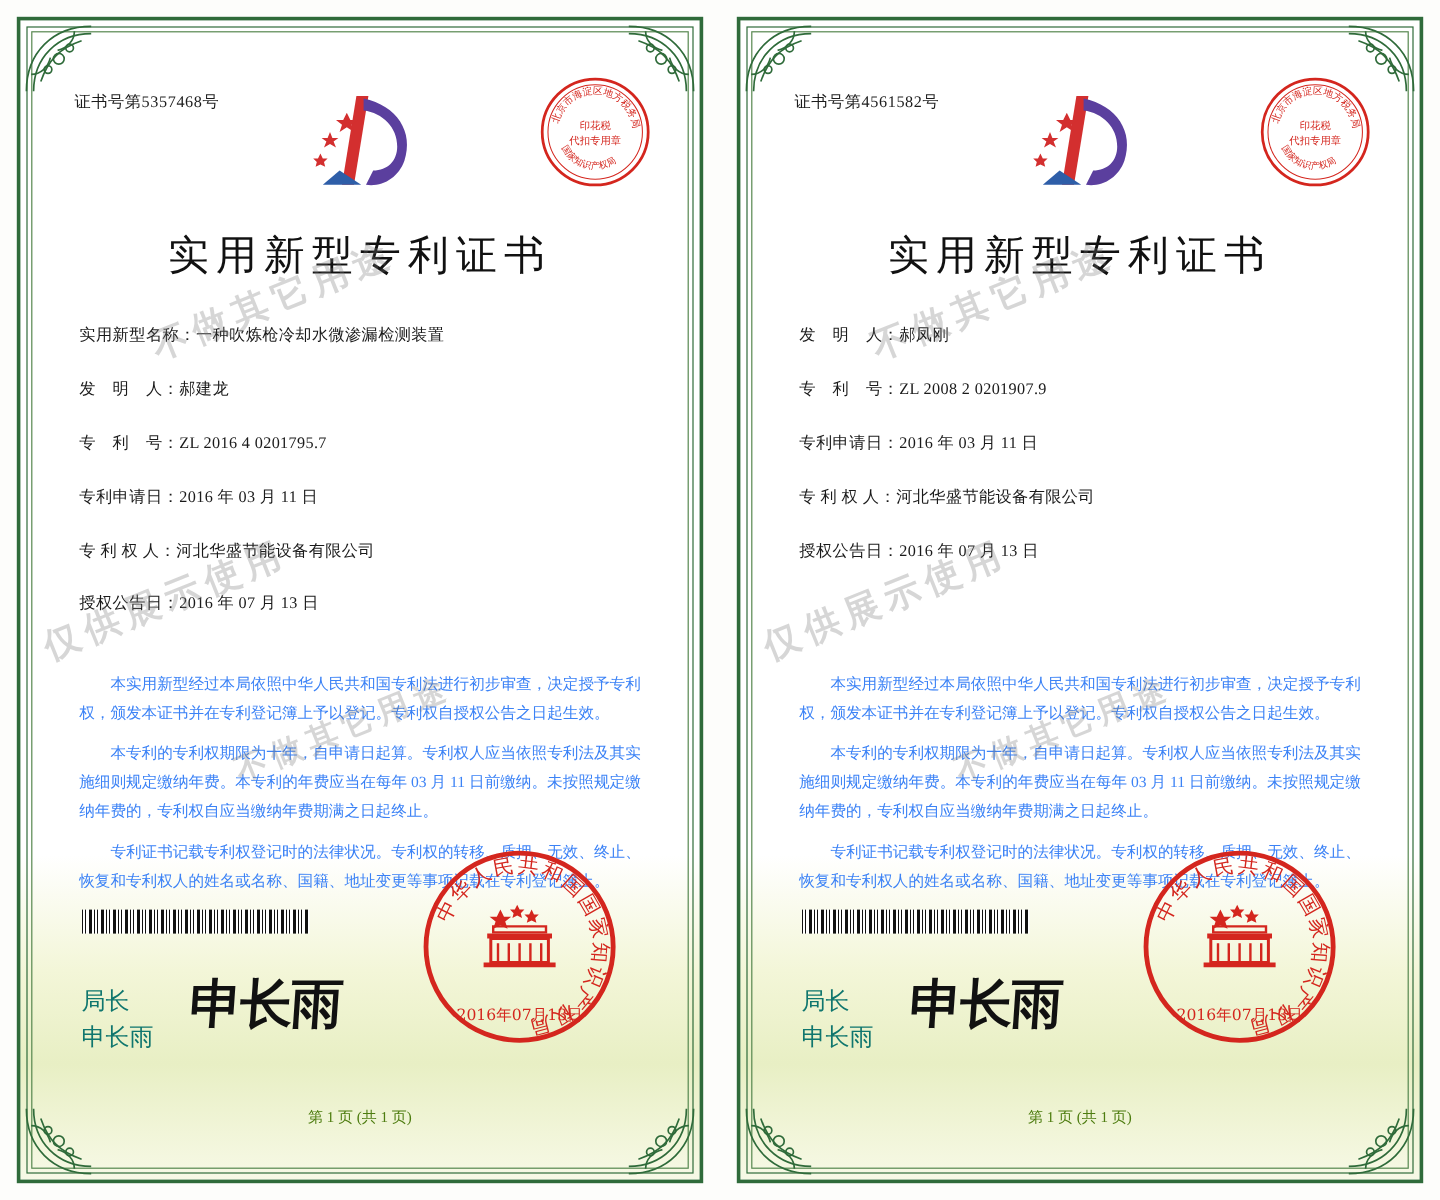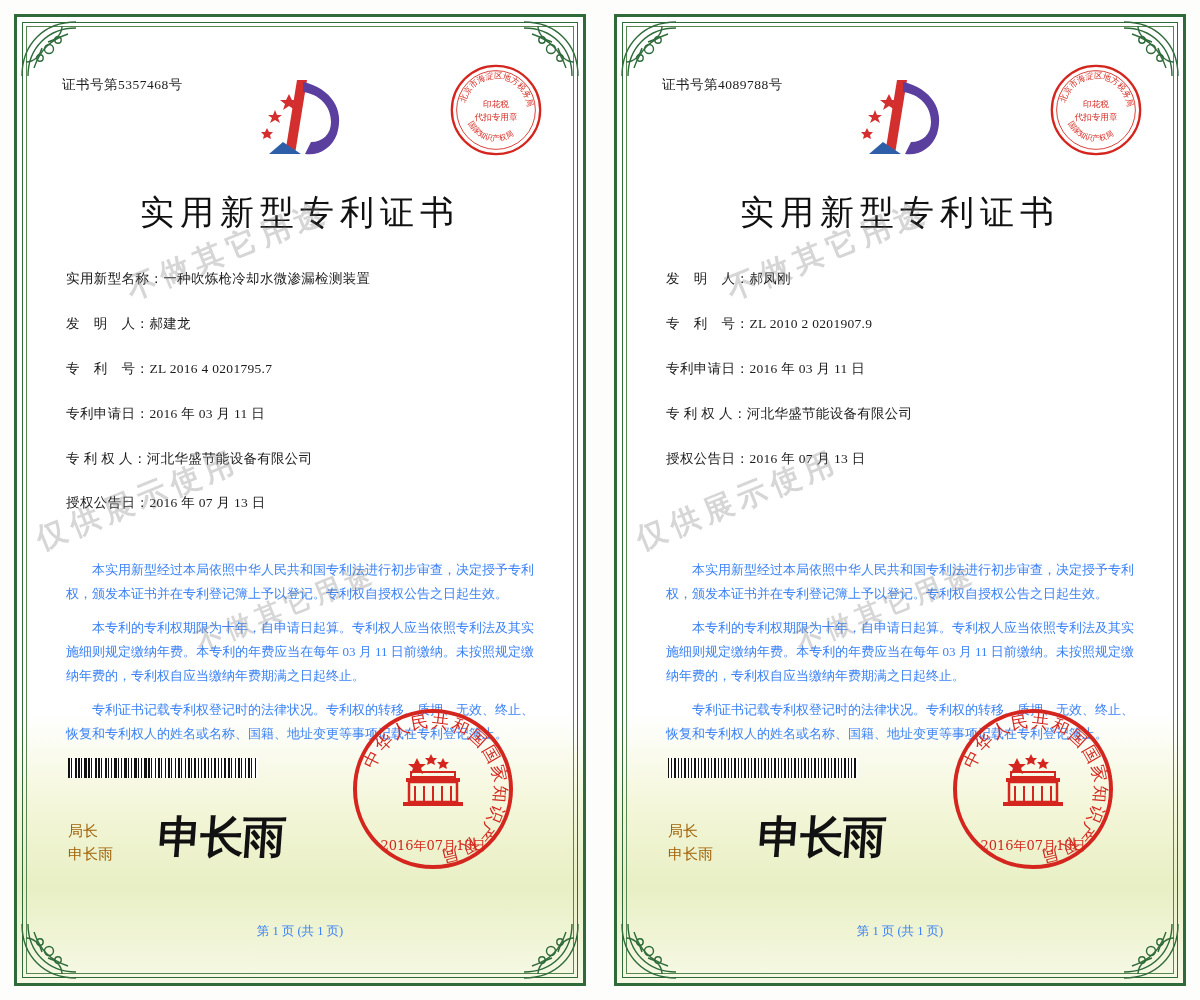--- a/index.html
+++ b/index.html
@@ -123,23 +123,23 @@
     width: 190px; height: 20px;
     background: repeating-linear-gradient(90deg,
       #111 0px, #111 1.5px, #fff 1.5px, #fff 3px,
       #111 3px, #111 4px, #fff 4px, #fff 6.5px,
       #111 6.5px, #111 8.5px, #fff 8.5px, #fff 10px);
   }
 
   .director {
     position: absolute;
     left: 28px; top: 780px;
-    font-size: 15px;
+    font-size: 20px;
     line-height: 1.5;
-    color: #a16207;
+    color: #0f766e;
   }
   .signature {
     position: absolute;
     left: 118px; top: 768px;
     font-size: 44px;
     font-family: "DejaVu Serif", serif;
     font-weight: bold;
     color: #111;
     letter-spacing: -2px;
     transform: skewX(-4deg);
@@ -151,21 +151,21 @@
     right: 42px; bottom: 86px;
     width: 170px; height: 170px;
   }
   .seal-main svg { width: 100%; height: 100%; }
 
   .page-no {
     position: absolute;
     left: 0; right: 0; bottom: 20px;
     text-align: center;
     font-size: 12.5px;
-    color: #3b82f6;
+    color: #4d7c0f;
   }
 
   
   .watermark {
     position: absolute;
     left: 0; top: 0; width: 100%; height: 100%;
     pointer-events: none;
     overflow: hidden;
   }
   .wm-line {
@@ -409,21 +409,21 @@
             <circle cx="31" cy="31" r="4.5"></circle>
         <path d="M8 44 C16 44 22 38 24 30"></path>
             <path d="M44 8 C44 16 38 22 30 24"></path>
       </g>
         </svg>
     </div>
 
     <div class="content">
 
       <div class="cert-no">
-        <span>证书号第</span><span>4089788</span><span>号</span>
+        <span>证书号第</span><span>4561582</span><span>号</span>
       </div>
 
       <div class="emblem">
         <svg viewBox="0 0 110 92">
           <path d="M52 4 L62 4 L50 78 L40 78 Z" fill="#d32f2f"></path>
           <path d="M58 6 C86 12 100 34 92 58 C87 72 74 80 60 78 L66 66 C78 66 86 58 86 46 C86 30 74 18 58 16 Z" fill="#5b3f9e"></path>
           <path d="M44 18 L47 24 L53 24 L48 28 L50 34 L44 30 L38 34 L40 28 L35 24 L41 24 Z" fill="#d32f2f"></path>
           <path d="M30 34 L32 39 L37 39 L33 42 L35 47 L30 44 L25 47 L27 42 L23 39 L28 39 Z" fill="#d32f2f"></path>
           <path d="M22 52 L24 56 L28 56 L25 59 L26 63 L22 61 L18 63 L19 59 L16 56 L20 56 Z" fill="#d32f2f"></path>
           <path d="M38 66 L56 78 L24 78 Z" fill="#2e5ea8"></path>
@@ -447,21 +447,21 @@
         </svg>
       </div>
 
       <div class="title">实用新型专利证书</div>
 
       <div class="fields">
         <div class="field">
           <span class="lbl">发　明　人：</span><span class="val">郝凤刚</span>
         </div>
         <div class="field">
-          <span class="lbl">专　利　号：</span><span class="val">ZL 2010 2 0201907.9</span>
+          <span class="lbl">专　利　号：</span><span class="val">ZL 2008 2 0201907.9</span>
         </div>
         <div class="field">
           <span class="lbl">专利申请日：</span><span class="val">2016 年 03 月 11 日</span>
         </div>
         <div class="field">
           <span class="lbl">专 利 权 人：</span><span class="val">河北华盛节能设备有限公司</span>
         </div>
         <div class="field">
           <span class="lbl">授权公告日：</span><span class="val">2016 年 07 月 13 日</span>
         </div>

